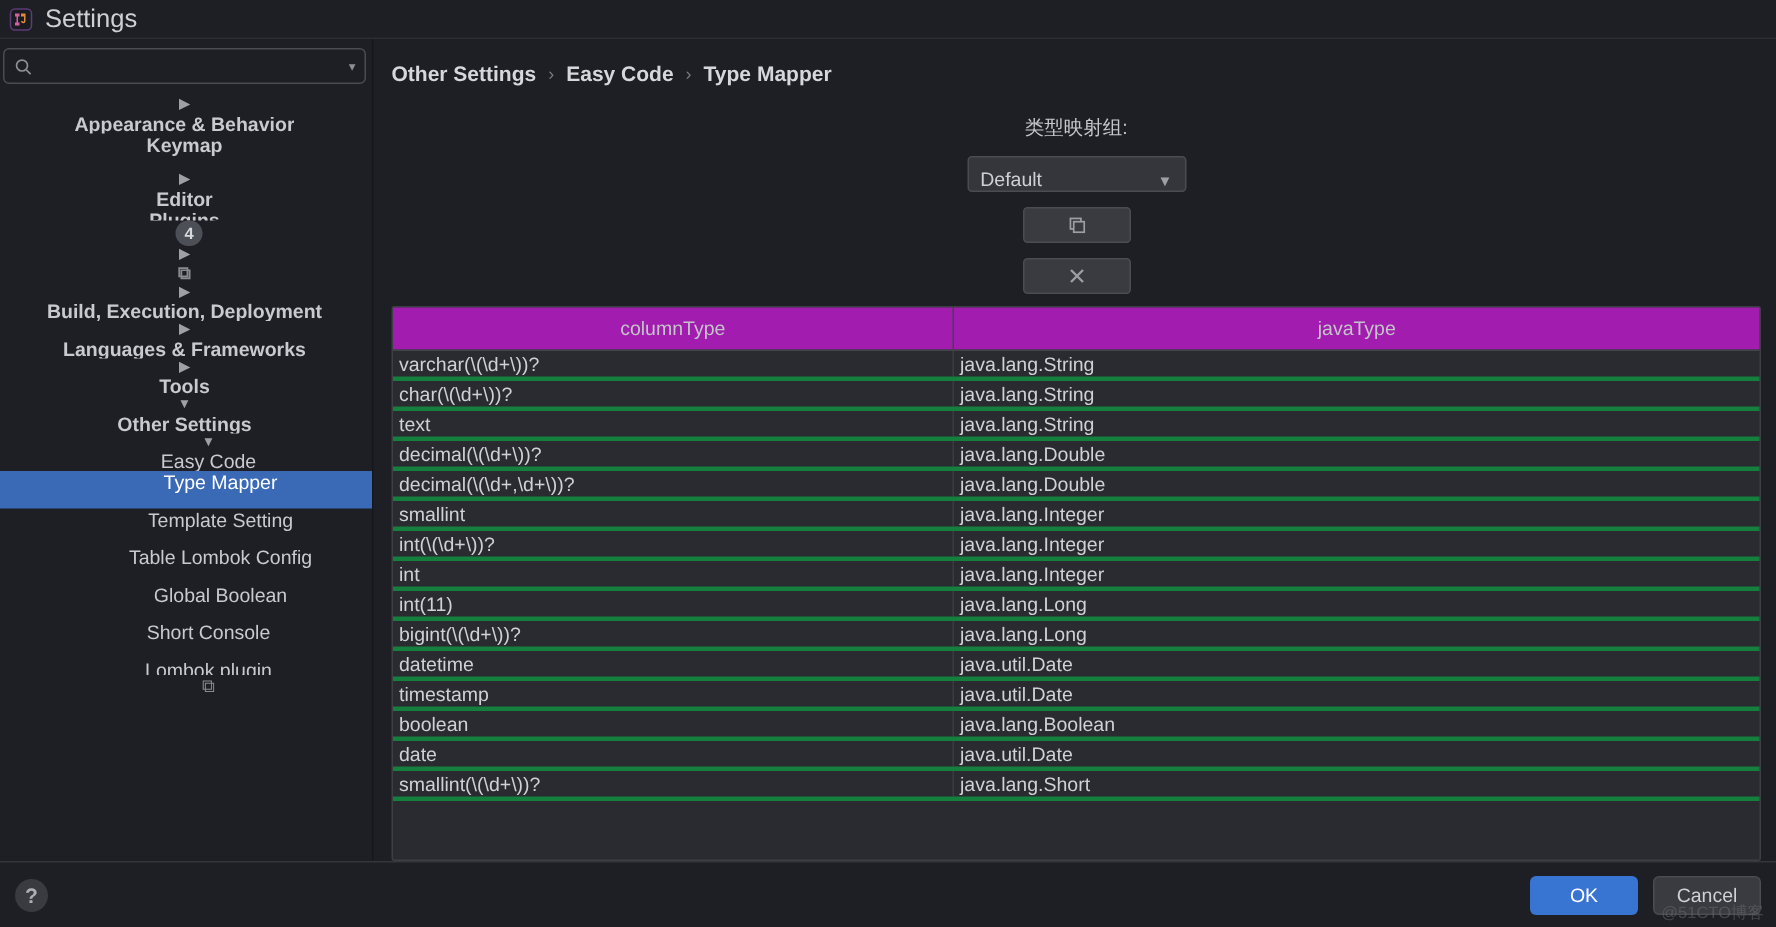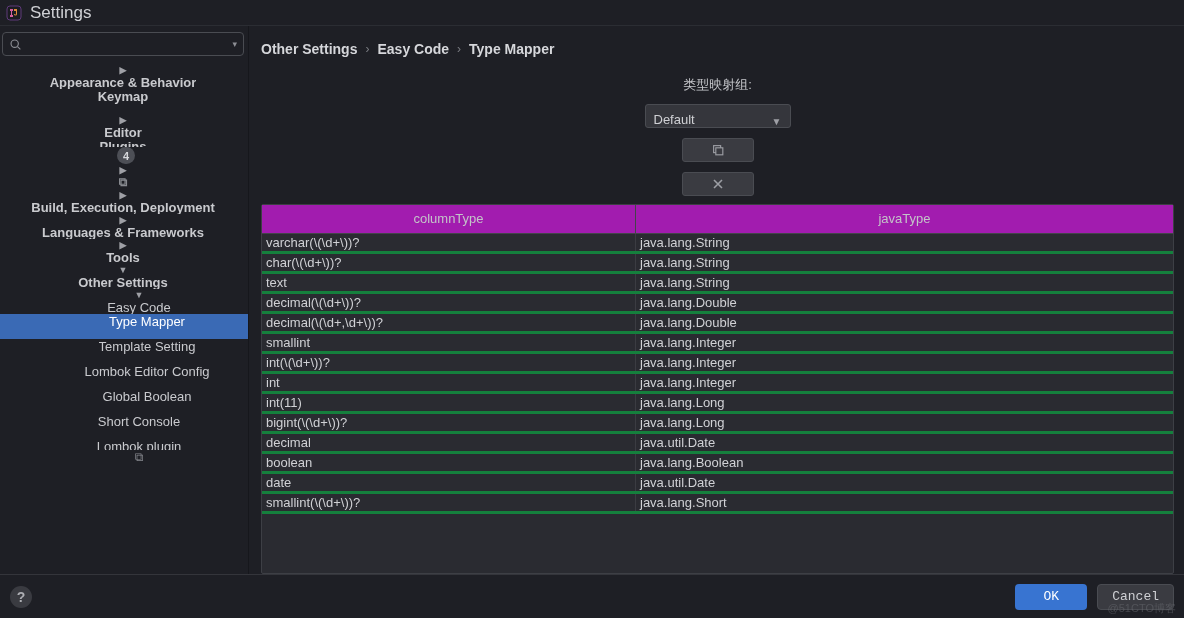--- a/index.html
+++ b/index.html
@@ -172,21 +172,20 @@
     display:flex;align-items:center;justify-content:center;
     font-size:14px; font-weight:bold;
   }
   .footer-spacer { flex:1; }
   .btn {
     height:26px; min-width:72px;
     border-radius:4px;
     display:flex; align-items:center; justify-content:center;
     font-size:13px; margin-left:10px;
     padding:0 14px;
-    font-family:Liberation Mono, monospace;
   }
   .btn-primary { background:#3874d1; color:#ffffff; }
   .btn-default { background:#3a3b41; color:#cfd0d4; border:1px solid #4a4c52;}
   .watermark {
     position:absolute; right:8px; bottom:2px;
     color:#6a6c72; font-size:11px; opacity:.5;
     pointer-events:none;
   }
 </style>
 </head>
@@ -262,21 +261,21 @@
         <div class="tree-row depth3 selected">
           <span class="caret none"></span>
           <span class="label">Type Mapper</span>
         </div>
         <div class="tree-row depth3">
           <span class="caret none"></span>
           <span class="label">Template Setting</span>
         </div>
         <div class="tree-row depth3">
           <span class="caret none"></span>
-          <span class="label">Lombok Editor Config</span>
+          <span class="label">Table Lombok Config</span>
         </div>
         <div class="tree-row depth3">
           <span class="caret none"></span>
           <span class="label">Global Boolean</span>
         </div>
         <div class="tree-row depth2">
           <span class="caret none"></span>
           <span class="label">Short Console</span>
         </div>
         <div class="tree-row depth2">
@@ -362,21 +361,25 @@
             </tr>
             <tr>
               <td>int(11)</td>
               <td>java.lang.Long</td>
             </tr>
             <tr>
               <td>bigint(\(\d+\))?</td>
               <td>java.lang.Long</td>
             </tr>
             <tr>
-              <td>decimal</td>
+              <td>datetime</td>
+              <td>java.util.Date</td>
+            </tr>
+            <tr>
+              <td>timestamp</td>
               <td>java.util.Date</td>
             </tr>
             <tr>
               <td>boolean</td>
               <td>java.lang.Boolean</td>
             </tr>
             <tr>
               <td>date</td>
               <td>java.util.Date</td>
             </tr>

